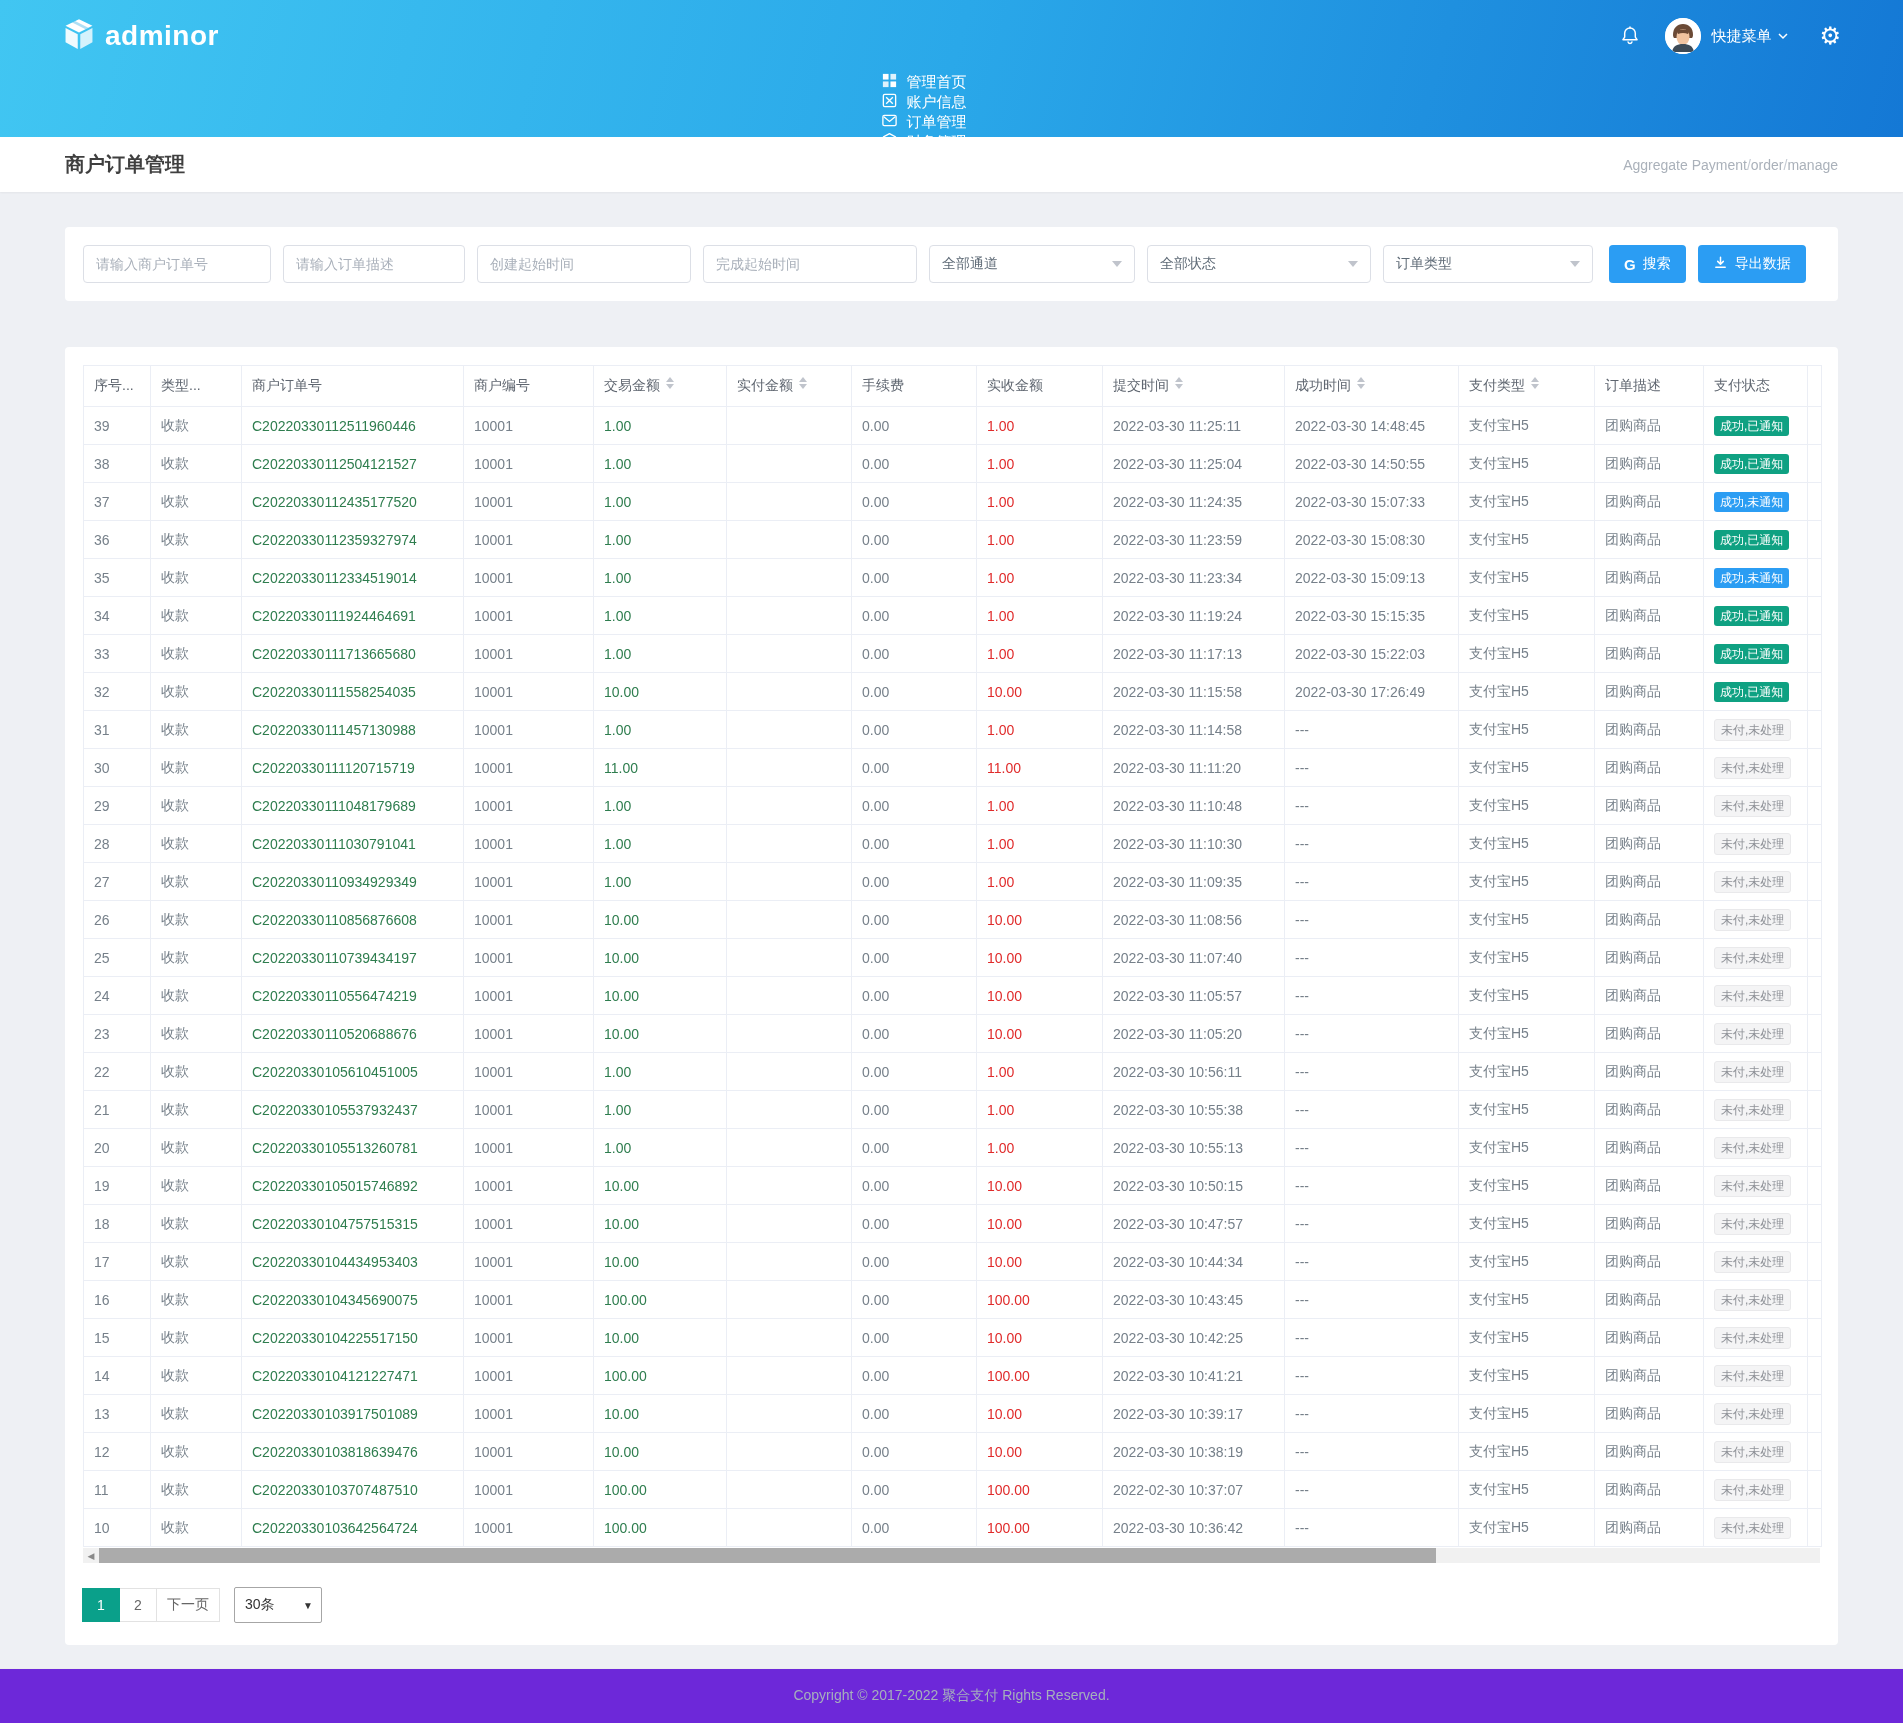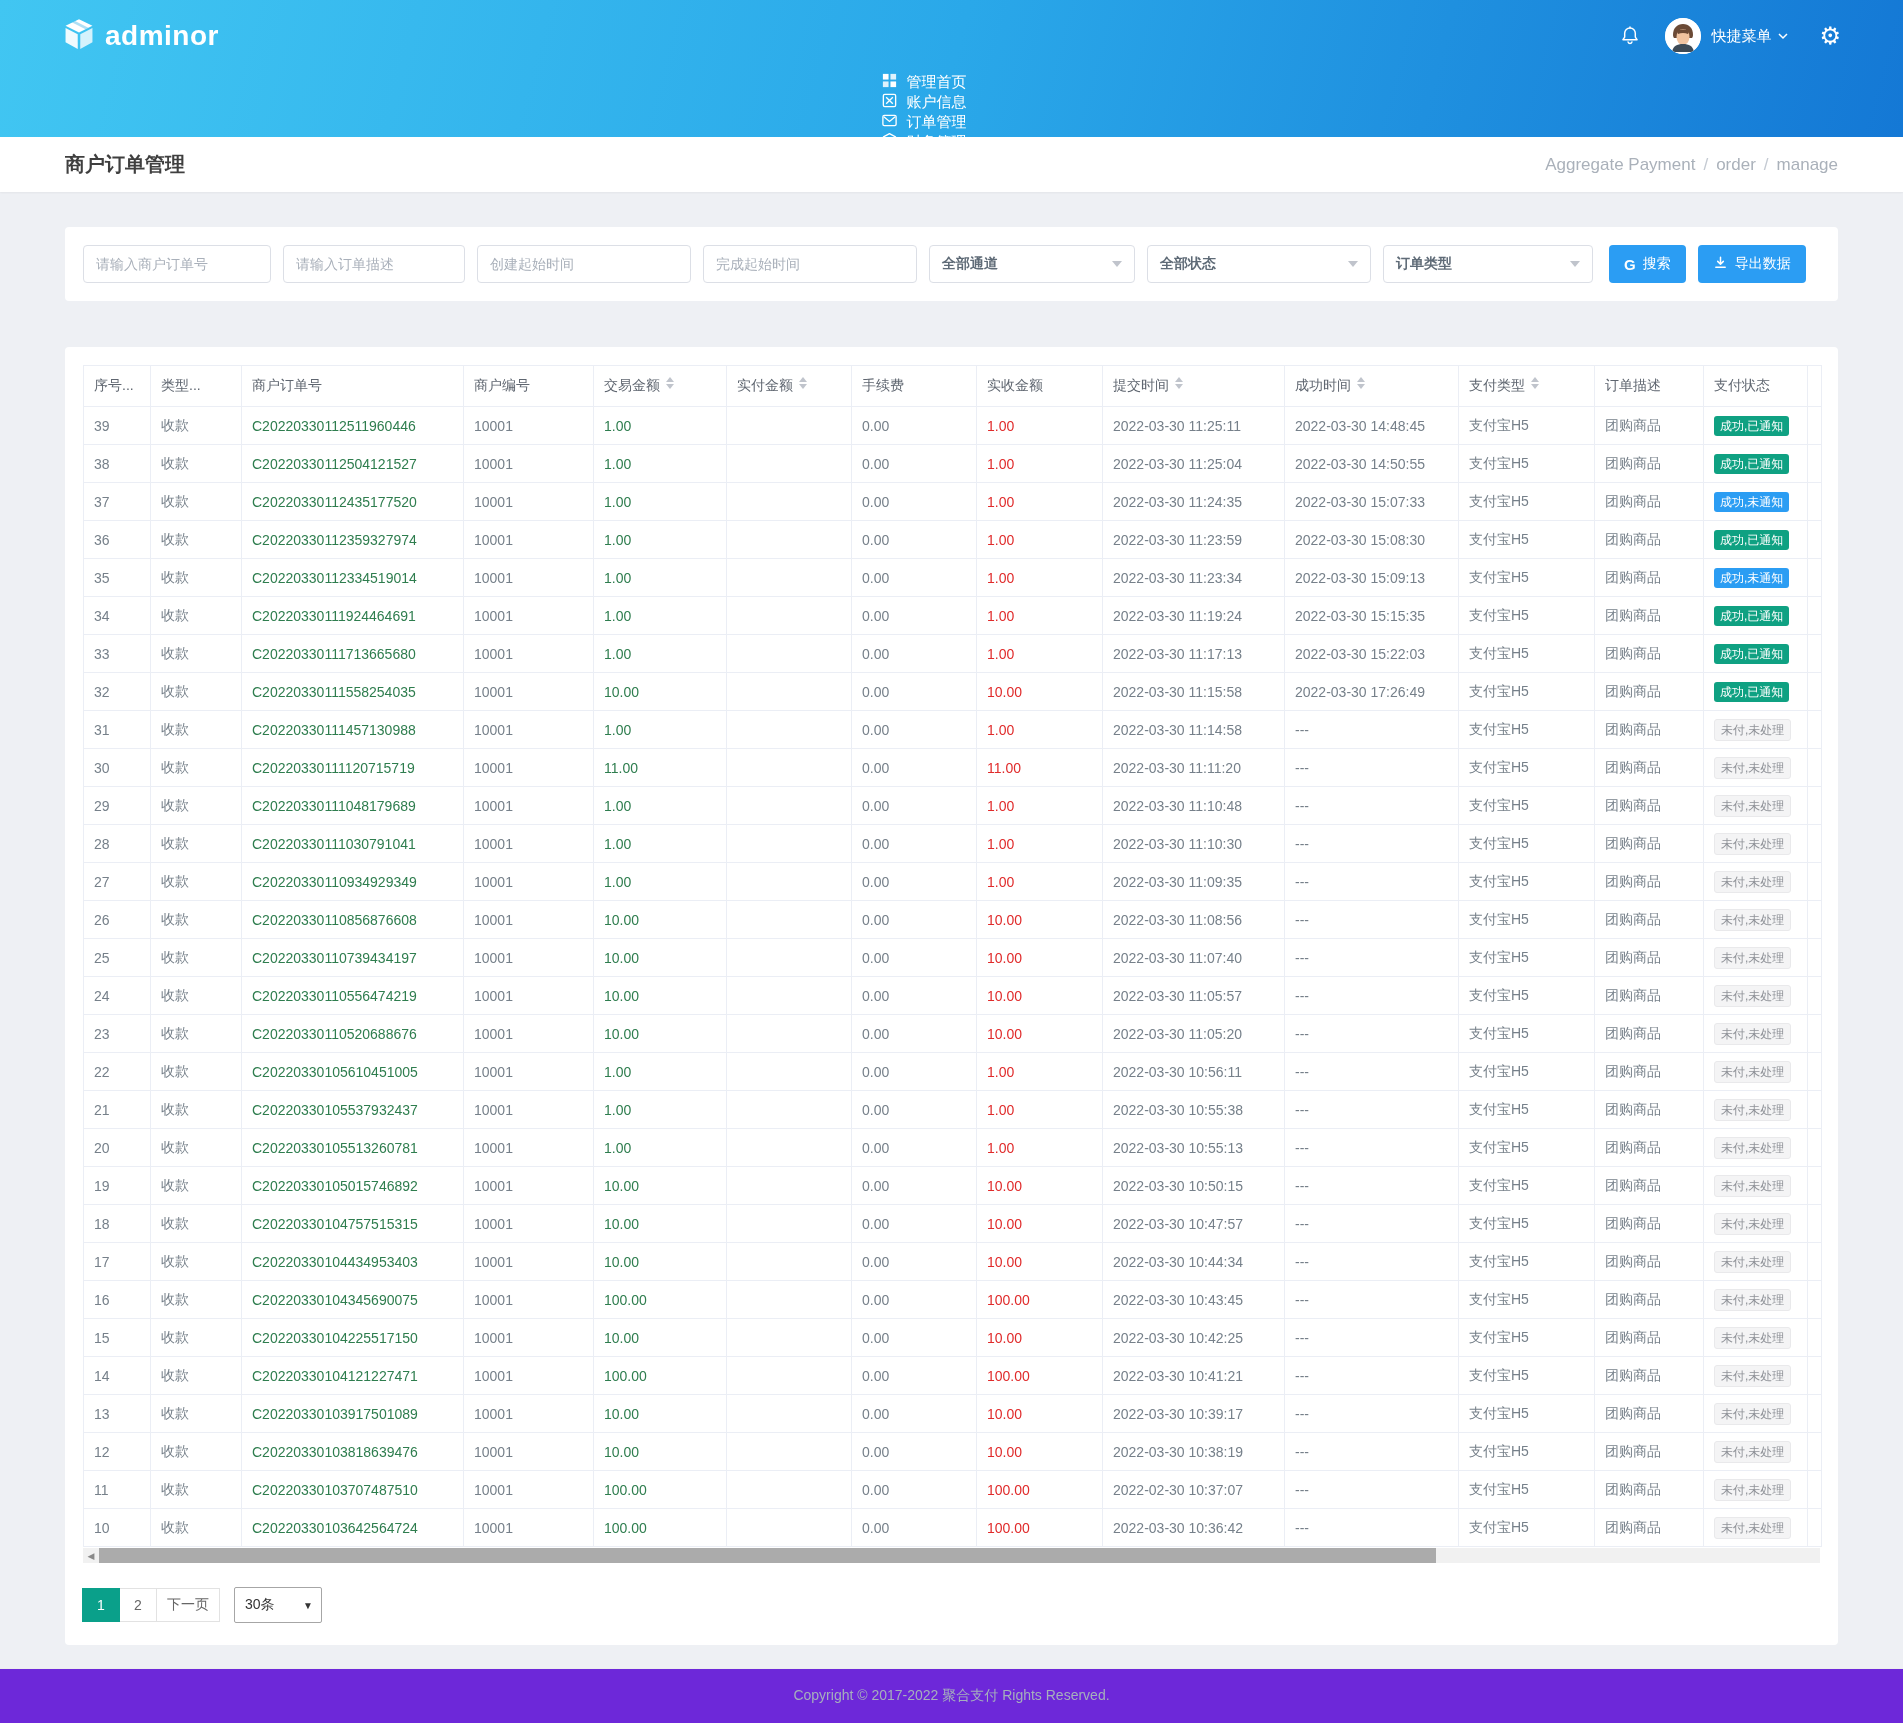--- a/index.html
+++ b/index.html
@@ -32,37 +32,37 @@
   .gear-btn { font-size: 24px; line-height: 1; cursor: pointer; margin-left: 6px; }
   .nav { display: flex; align-items: center; padding: 0 62px; height: 65px; flex-direction: column; }
   .nav-item { display: flex; align-items: center; gap: 9px; font-size: 15px; margin-right: 56px; cursor: pointer; }
   .nav-item svg { width: 17px; height: 17px; }
   
   .titlebar {
     background: #fff; height: 55px; display: flex; align-items: center;
     padding: 0 65px; box-shadow: 0 1px 2px rgba(0,0,0,.05);
   }
   .page-title { font-size: 20px; font-weight: bold; color: #3f3f3f; }
-  .breadcrumb { margin-left: auto; font-size: 17px; color: #aab1ba; display: flex; gap: 8px; }
+  .breadcrumb { margin-left: auto; font-size: 14px; color: #aab1ba; display: flex; gap: 0; }
   .breadcrumb .sep { color: #c4cad2; }
   .breadcrumb span[data-interactable="true"] { cursor: pointer; }
   
   .card { background: #fff; border-radius: 4px; margin: 0 65px; }
   .filter-card { margin-top: 35px; padding: 18px 18px; display: flex; align-items: center; gap: 12px; }
   .f-input {
     height: 38px; border: 1px solid #dcdfe6; border-radius: 4px;
     padding: 0 12px; font-size: 14px; color: #606266; outline: none;
     font-family: inherit; background: #fff;
   }
   .f-input::placeholder { color: #a9b0ba; opacity: 1; }
   .in-1 { width: 188px; } .in-2 { width: 182px; } .in-3 { width: 214px; } .in-4 { width: 214px; }
   .f-select {
     height: 38px; border: 1px solid #dcdfe6; border-radius: 4px;
     padding: 0 12px; font-size: 14px; color: #5f6b77; background: #fff;
-    display: flex; align-items: center; justify-content: space-between; cursor: pointer; font-weight: bold;
+    display: flex; align-items: center; justify-content: space-between; cursor: pointer;
   }
   .sel-1 { width: 206px; } .sel-2 { width: 224px; } .sel-3 { width: 210px; }
   .caret-down {
     width: 0; height: 0; border-left: 5px solid transparent; border-right: 5px solid transparent;
     border-top: 6px solid #c0c4cc;
   }
   .btn {
     height: 38px; border: none; border-radius: 4px; background: #2b9df3; color: #fff;
     font-size: 14px; font-family: inherit; display: inline-flex; align-items: center;
     gap: 7px; padding: 0 15px; cursor: pointer;

